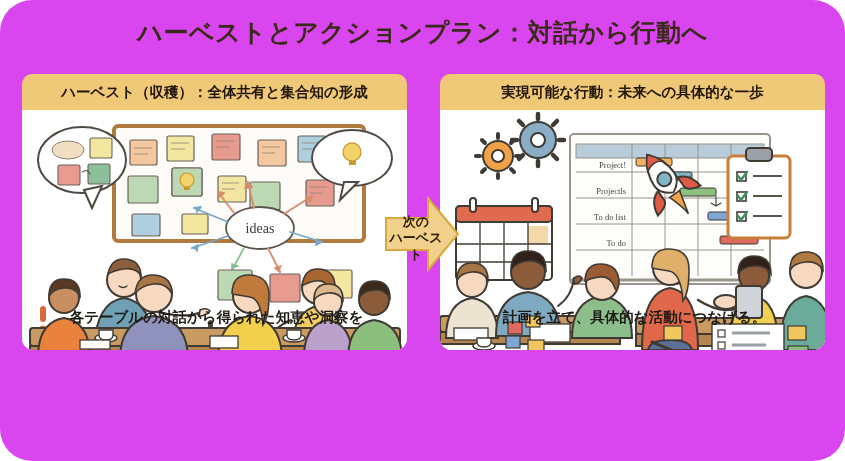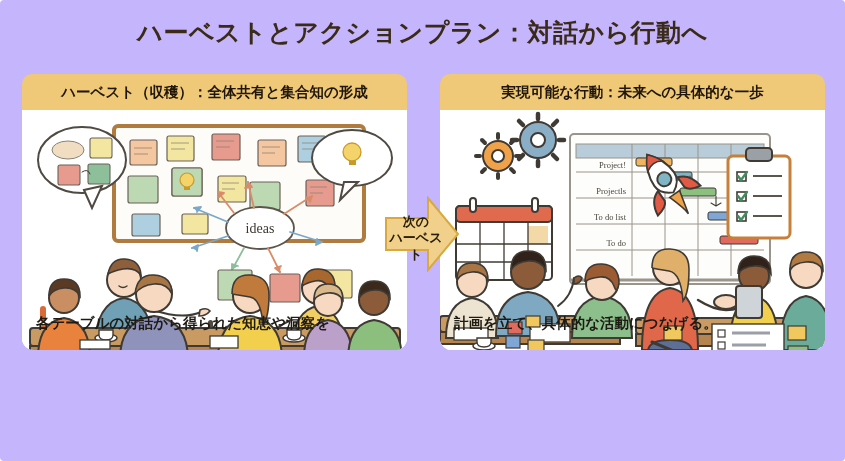--- a/index.html
+++ b/index.html
@@ -5,42 +5,43 @@
   * { box-sizing: border-box; margin: 0; padding: 0; }
   html, body {
     width: 845px; height: 461px;
     font-family: "Liberation Sans", "DejaVu Sans", sans-serif;
     background: #ffffff;
     overflow: hidden;
   }
   #root {
     position: relative;
     width: 845px; height: 461px;
-    background: #c4b5fd;
-    border-radius: 4px;
+    background: #d946ef;
+    border-radius: 32px;
   }
 
   
   .title {
     position: absolute;
     top: 16px; left: 0; width: 845px;
     text-align: center;
     font-size: 25px;
     font-weight: bold;
     color: #3a2a18;
     letter-spacing: 0.5px;
     white-space: nowrap;
   }
 
   
   .panel {
     position: absolute;
     top: 74px;
     width: 385px;
     height: 368px;
+    text-align: center;
   }
   .panel-left  { left: 22px; }
   .panel-right { left: 440px; }
 
   .panel-header {
     height: 36px;
     background: #efc978;
     border-radius: 10px 10px 0 0;
     display: flex;
     align-items: center;
@@ -59,21 +60,21 @@
   }
   .illus {
     position: relative;
     height: 252px;
     width: 100%;
     overflow: hidden;
     background: #ffffff;
   }
   .caption {
     position: absolute;
-    left: 0; bottom: 2px;
+    left: 0; bottom: 8px;
     width: 100%;
     padding: 8px 10px 14px 14px;
     font-size: 14.5px;
     font-weight: bold;
     line-height: 1.45;
     color: #1e1a14;
   }
 
   
   .arrow {

